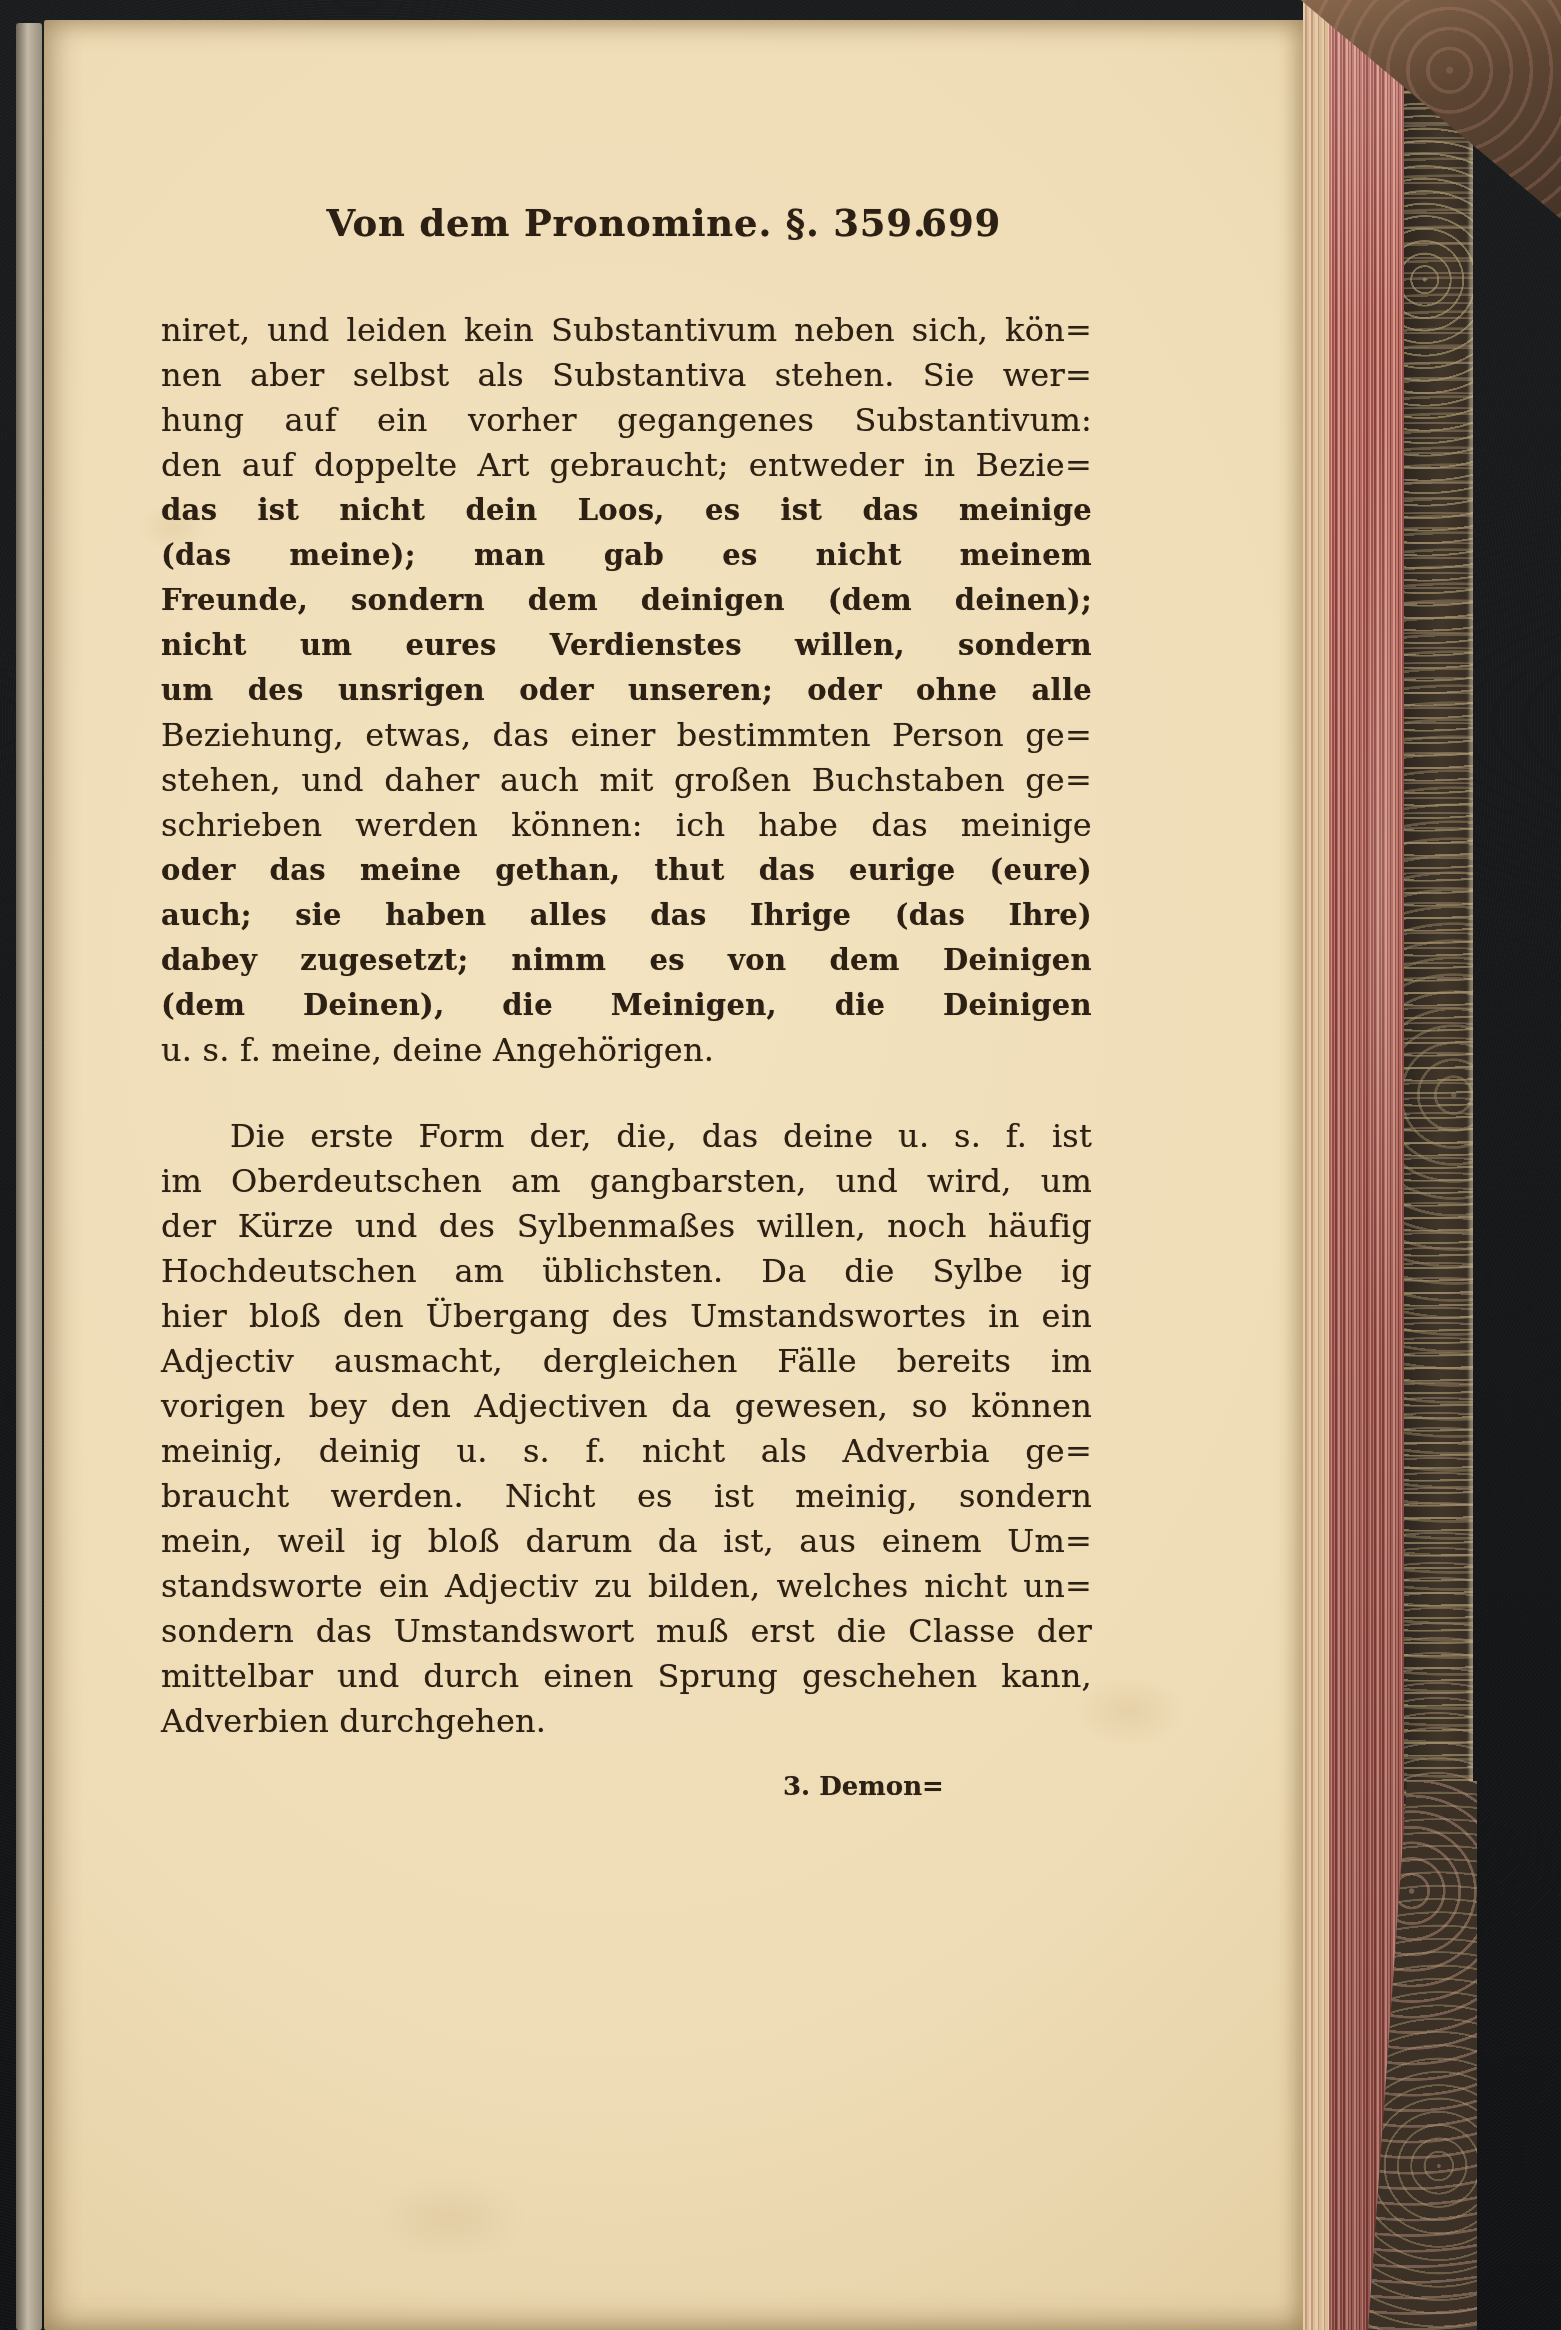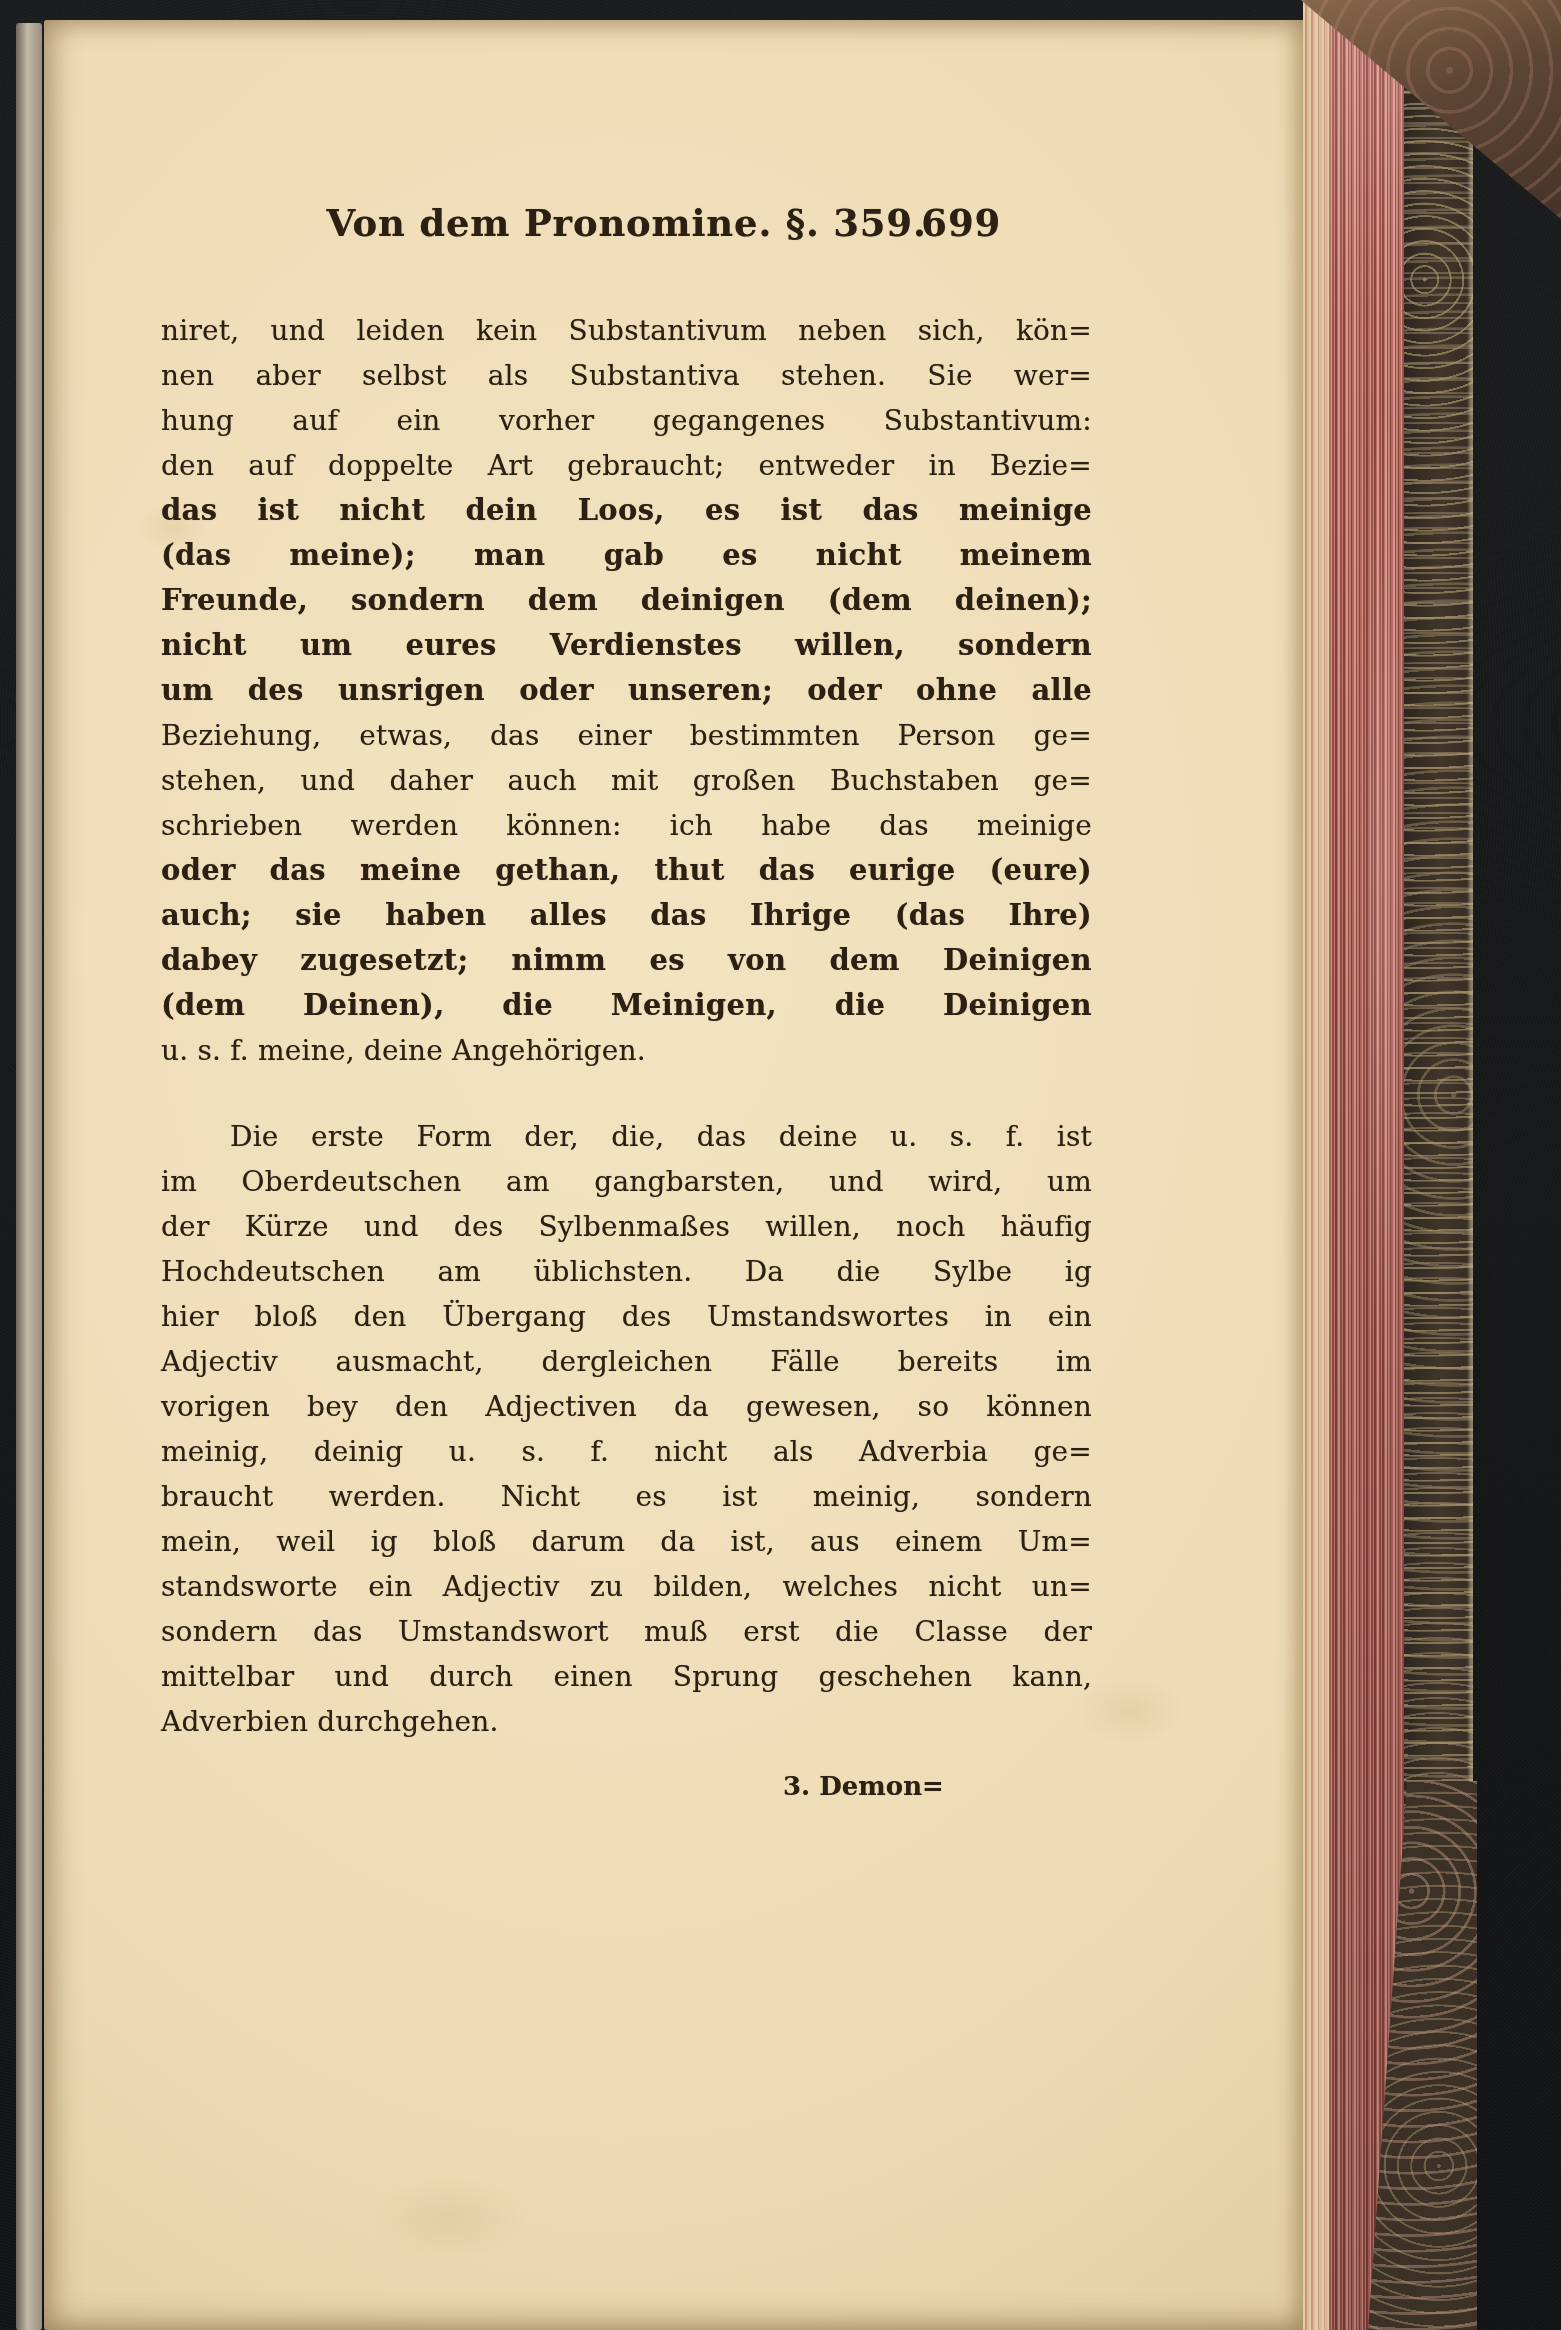--- a/index.html
+++ b/index.html
@@ -81,21 +81,21 @@
     position:absolute;left:117px;top:181px;width:931px;
     color:#2b2013;
     text-shadow:0 0 0.8px rgba(70,48,24,.45);
   }
   .header{position:relative;height:48px;font-size:37px;font-weight:bold;text-align:center;letter-spacing:0.8px;}
   .pagenum{position:absolute;right:91px;top:0;font-weight:bold;}
   .para{margin:0;}
   .para1{margin-top:59px;}
   .para2{margin-top:41px;}
   .line{
-    font-size:28px;line-height:45px;height:45px;
+    font-size:32px;line-height:45px;height:45px;
     text-align:justify;text-align-last:justify;
     white-space:nowrap;letter-spacing:0.2px;
   }
   .line.em{font-size:29px;font-weight:bold;letter-spacing:0.3px;}
   .line.last{text-align-last:left;white-space:normal;}
   .line.indent{text-indent:69px;}
   .catchword{margin-top:20px;padding-left:622px;font-size:26px;font-weight:bold;line-height:45px;}
 </style>
 </head>
 <body>

